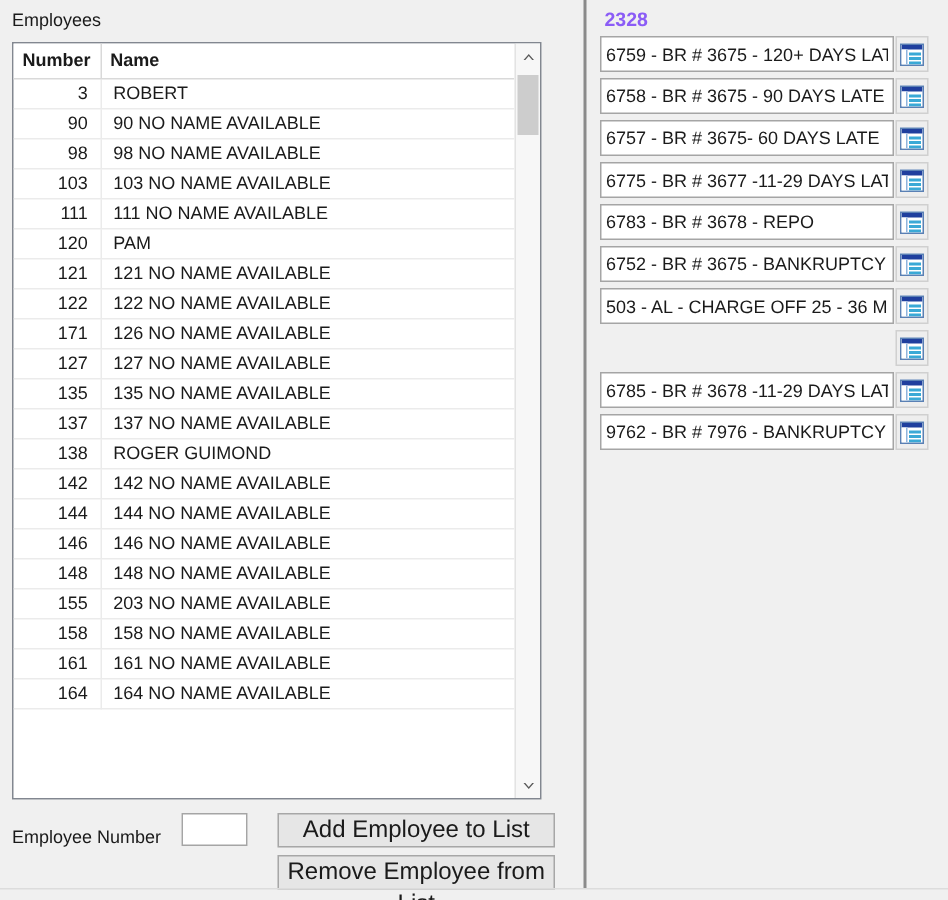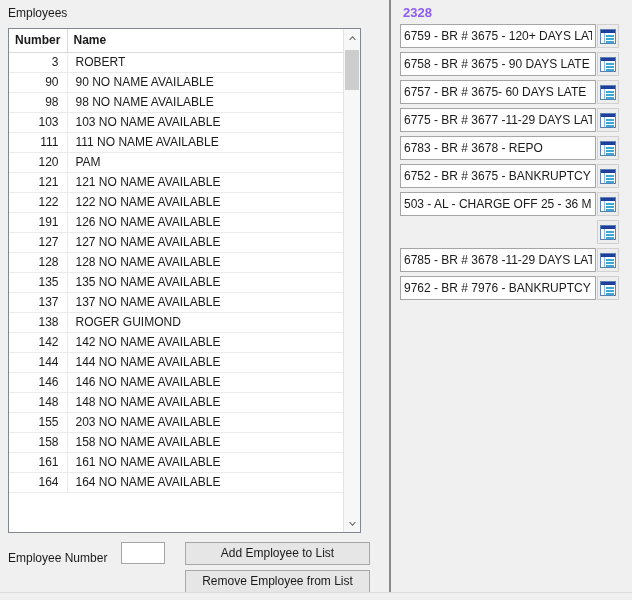--- a/index.html
+++ b/index.html
@@ -150,21 +150,21 @@
     color: #1a1a1a;
   }
   .wide-btn {
     position: absolute;
     left: 185px;
     width: 185px;
     height: 23px;
     background: #e6e6e6;
     border: 1px solid #a7a7a7;
     font-family: "Liberation Sans", sans-serif;
-    font-size: 12px;
+    font-size: 16px;
     color: #1a1a1a;
     box-sizing: border-box;
     text-align: center;
     line-height: 21px;
     padding: 0;
     cursor: default;
   }
   #add-employee-btn { top: 542px; }
   #remove-employee-btn { top: 570px; }
 
@@ -335,30 +335,26 @@
             </tr>
             <tr>
               <td class="num">121</td>
               <td class="name">121 NO NAME AVAILABLE</td>
             </tr>
             <tr>
               <td class="num">122</td>
               <td class="name">122 NO NAME AVAILABLE</td>
             </tr>
             <tr>
-              <td class="num">191</td>
+              <td class="num">171</td>
               <td class="name">126 NO NAME AVAILABLE</td>
             </tr>
             <tr>
               <td class="num">127</td>
               <td class="name">127 NO NAME AVAILABLE</td>
-            </tr>
-            <tr>
-              <td class="num">128</td>
-              <td class="name">128 NO NAME AVAILABLE</td>
             </tr>
             <tr>
               <td class="num">135</td>
               <td class="name">135 NO NAME AVAILABLE</td>
             </tr>
             <tr>
               <td class="num">137</td>
               <td class="name">137 NO NAME AVAILABLE</td>
             </tr>
             <tr>

